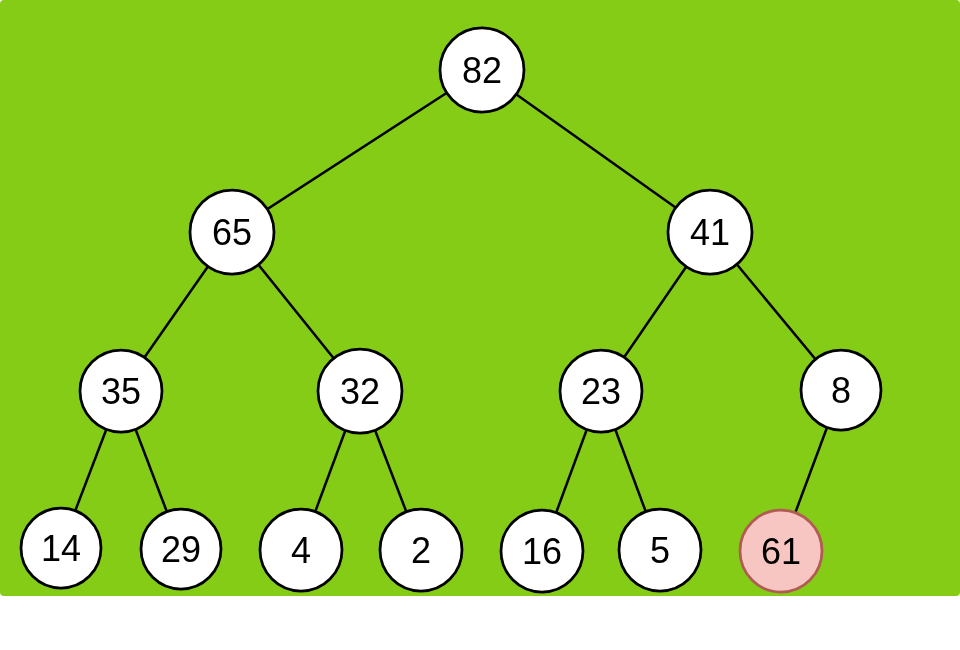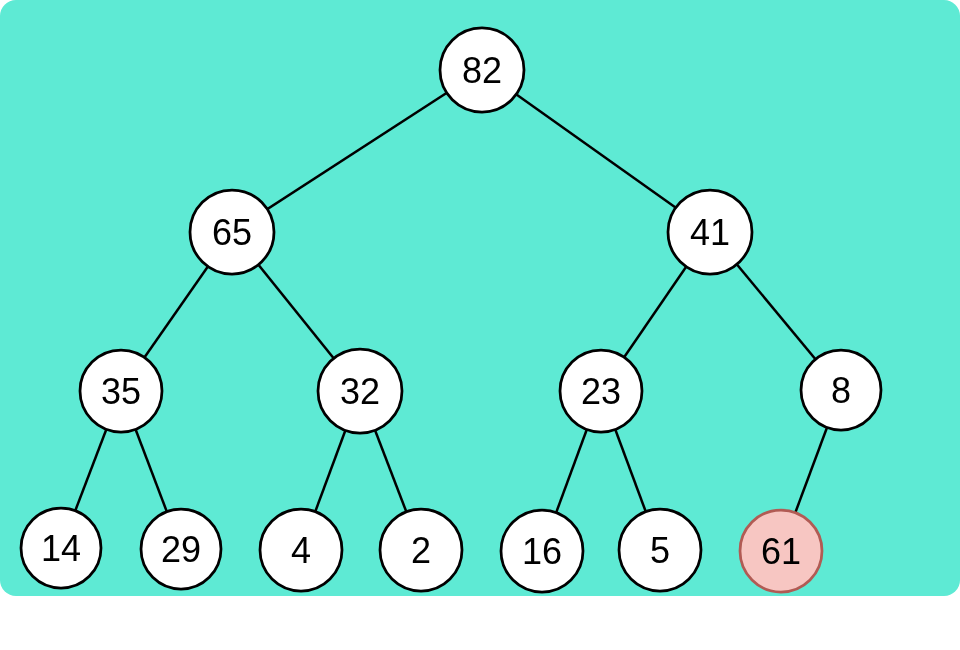--- a/index.html
+++ b/index.html
@@ -10,22 +10,22 @@
     background: #ffffff;
     font-family: "Liberation Sans", sans-serif;
     overflow: hidden;
   }
   .canvas {
     position: absolute;
     left: 0;
     top: 0;
     width: 960px;
     height: 596px;
-    background: #5eead4;
-    border-radius: 16px;
+    background: #84cc16;
+    border-radius: 4px;
   }
   svg text {
     font-family: "Liberation Sans", sans-serif;
     font-size: 36px;
     fill: #000000;
   }
 </style>
 </head>
 <body>
 

